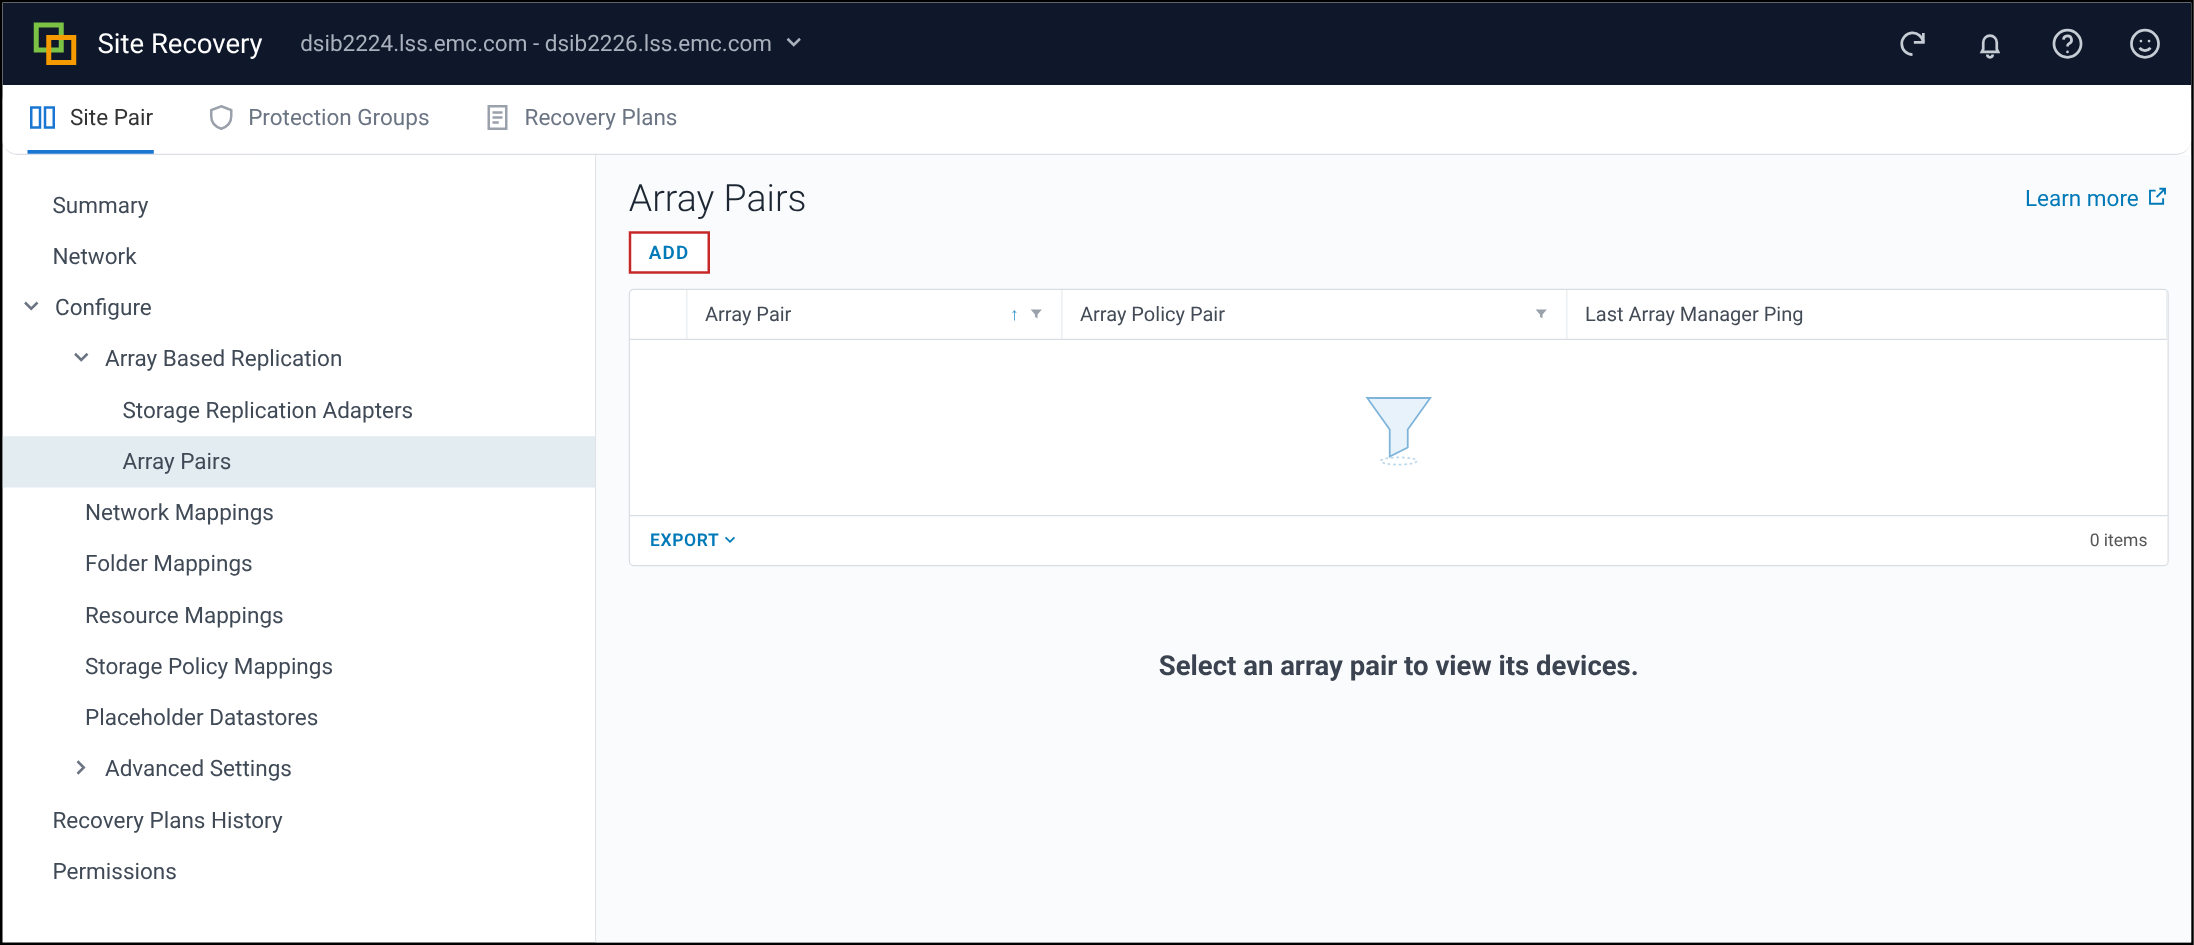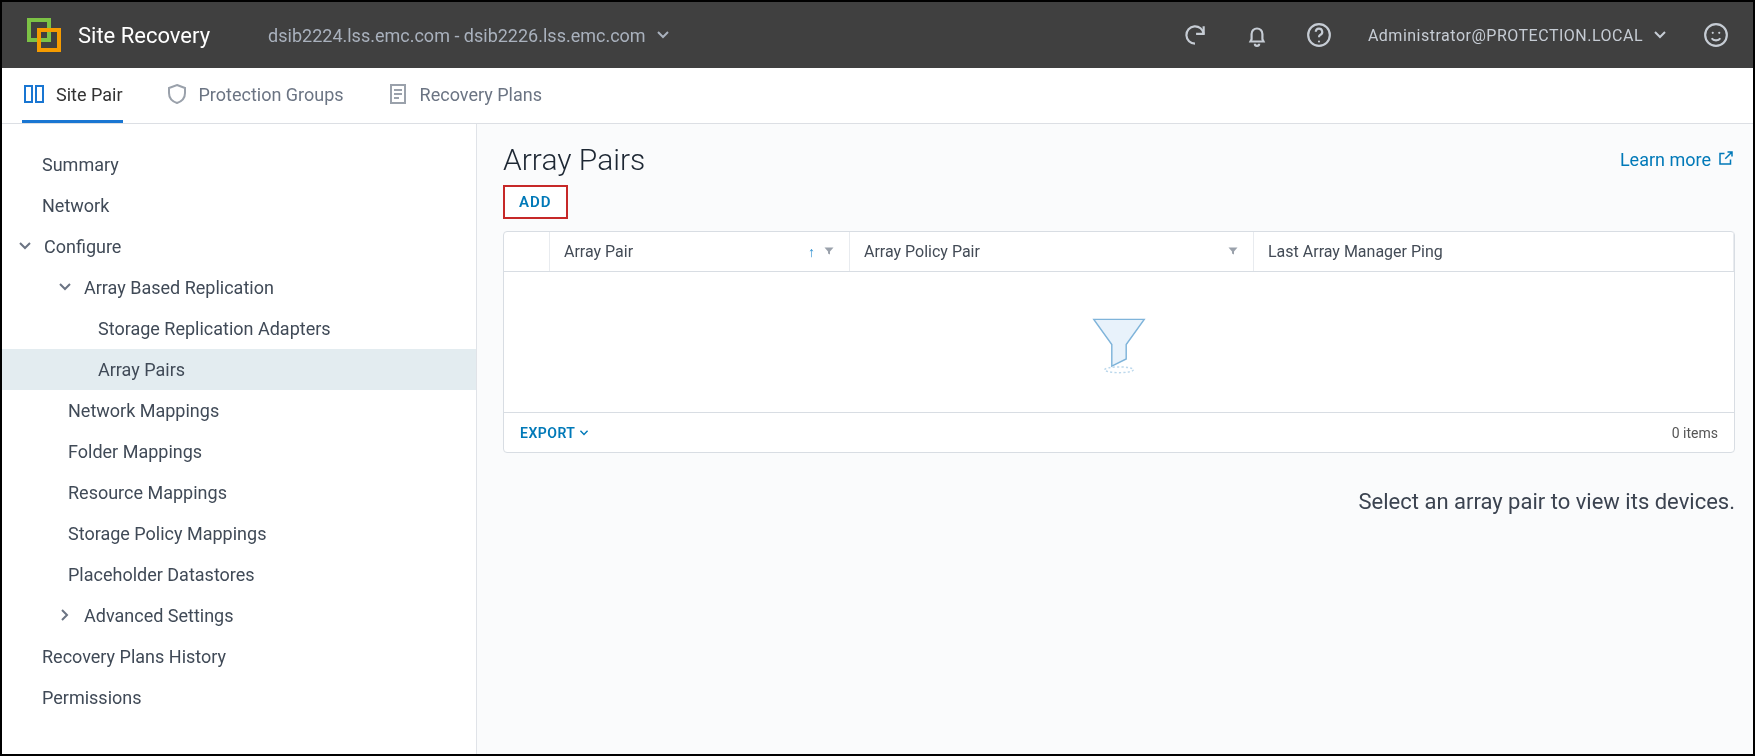--- a/index.html
+++ b/index.html
@@ -10,43 +10,43 @@
       background: #fff;
       width: 1755px;
       height: 756px;
       overflow: hidden;
       border: 2px solid #000;
     }
     
     .topbar {
       display: flex;
       align-items: center;
-      background: #404040;
+      background: #0f172a;
       color: #d0d5da;
       height: 66px;
       padding: 0 24px;
-      gap: 28px;
     }
     .logo-wrap { display: flex; align-items: center; gap: 16px; }
     .logo-icon svg { display: block; }
     .app-title { color: #fff; font-size: 22px; font-weight: 400; }
     .site-pair-label { margin-left: 30px; color: #a9b1bd; font-size: 18px; display: flex; align-items: flex-end; gap: 10px; cursor: pointer; }
     .spacer { flex: 1; }
     .top-icons { display: flex; align-items: center; gap: 36px; color: #c6ccd4; }
     .top-icons .icon { cursor: pointer; display: flex; align-items: center; }
     .user { display: flex; align-items: center; gap: 10px; font-size: 16px; letter-spacing: 0.5px; }
     
     .tabs {
       display: flex;
       align-items: center;
       gap: 42px;
       border-bottom: 1px solid #dcdfe4;
       height: 56px;
       padding: 0 20px;
       background: #fff;
+      border-radius: 12px;
     }
     .tab { display: flex; align-items: center; gap: 10px; color: #6b7483; font-size: 18px; cursor: pointer; height: 100%; border-bottom: 3px solid transparent; }
     .tab.active { color: #333; border-bottom-color: #1976d2; }
     .tab-icon { display: inline-flex; }
     
     .body { display: flex; height: calc(100% - 66px - 56px); }
     .sidebar {
       width: 475px;
       border-right: 1px solid #e0e3e8;
       padding-top: 20px;
@@ -109,21 +109,21 @@
     .tfoot {
       display: flex;
       justify-content: space-between;
       align-items: center;
       border-top: 1px solid #d8dde3;
       height: 40px;
       padding: 0 16px;
       color: #555;
     }
     .export { color: #0079b8; font-weight: 600; font-size: 14px; letter-spacing: 0.5px; display:flex; align-items:center; gap:4px; cursor:pointer;}
-    .hint { text-align: right; font-size: 22px; color: #3b4350; font-weight: 400; margin-top: 36px; }
+    .hint { text-align: center; font-size: 22px; color: #3b4350; font-weight: 700; margin-top: 68px; }
   </style>
 </head>
 <body>
 
 <div class="topbar">
   <div class="logo-wrap">
     <span class="logo-icon">
       <svg width="36" height="36" viewBox="0 0 36 36">
         <rect x="3" y="3" width="20" height="20" fill="none" stroke="#7cc245" stroke-width="4"></rect>
         <rect x="13" y="13" width="20" height="20" fill="none" stroke="#f59b00" stroke-width="4"></rect>
@@ -150,26 +150,20 @@
     <span class="icon">
       <svg width="26" height="26" viewBox="0 0 24 24">
           <path d="M6 18h12l-1-2v-5a5 5 0 0 0-10 0v5l-1 2z M10 20a2 2 0 0 0 4 0" fill="none" stroke="#c6ccd4" stroke-width="2"></path>
         </svg>
     </span>
     <span class="icon">
       <svg width="26" height="26" viewBox="0 0 24 24">
           <circle cx="12" cy="12" r="10" fill="none" stroke="#c6ccd4" stroke-width="2"></circle>
           <path d="M9 9a3 3 0 1 1 4 3c-1 .5-1 1-1 2" fill="none" stroke="#c6ccd4" stroke-width="2"></path>
           <circle cx="12" cy="18" r="1" fill="#c6ccd4"></circle>
-        </svg>
-    </span>
-    <span class="user">
-      <span>Administrator@PROTECTION.LOCAL</span>
-      <svg width="14" height="14" viewBox="0 0 14 14">
-          <path d="M2 4l5 5 5-5" fill="none" stroke="#c6ccd4" stroke-width="2"></path>
         </svg>
     </span>
     <span class="icon">
       <svg width="26" height="26" viewBox="0 0 24 24">
           <circle cx="12" cy="12" r="10" fill="none" stroke="#c6ccd4" stroke-width="2"></circle>
           <circle cx="9" cy="10" r="1" fill="#c6ccd4"></circle>
           <circle cx="15" cy="10" r="1" fill="#c6ccd4"></circle>
           <path d="M8 15c1 1.5 2.5 2 4 2s3-.5 4-2" fill="none" stroke="#c6ccd4" stroke-width="2"></path>
         </svg>
     </span>

